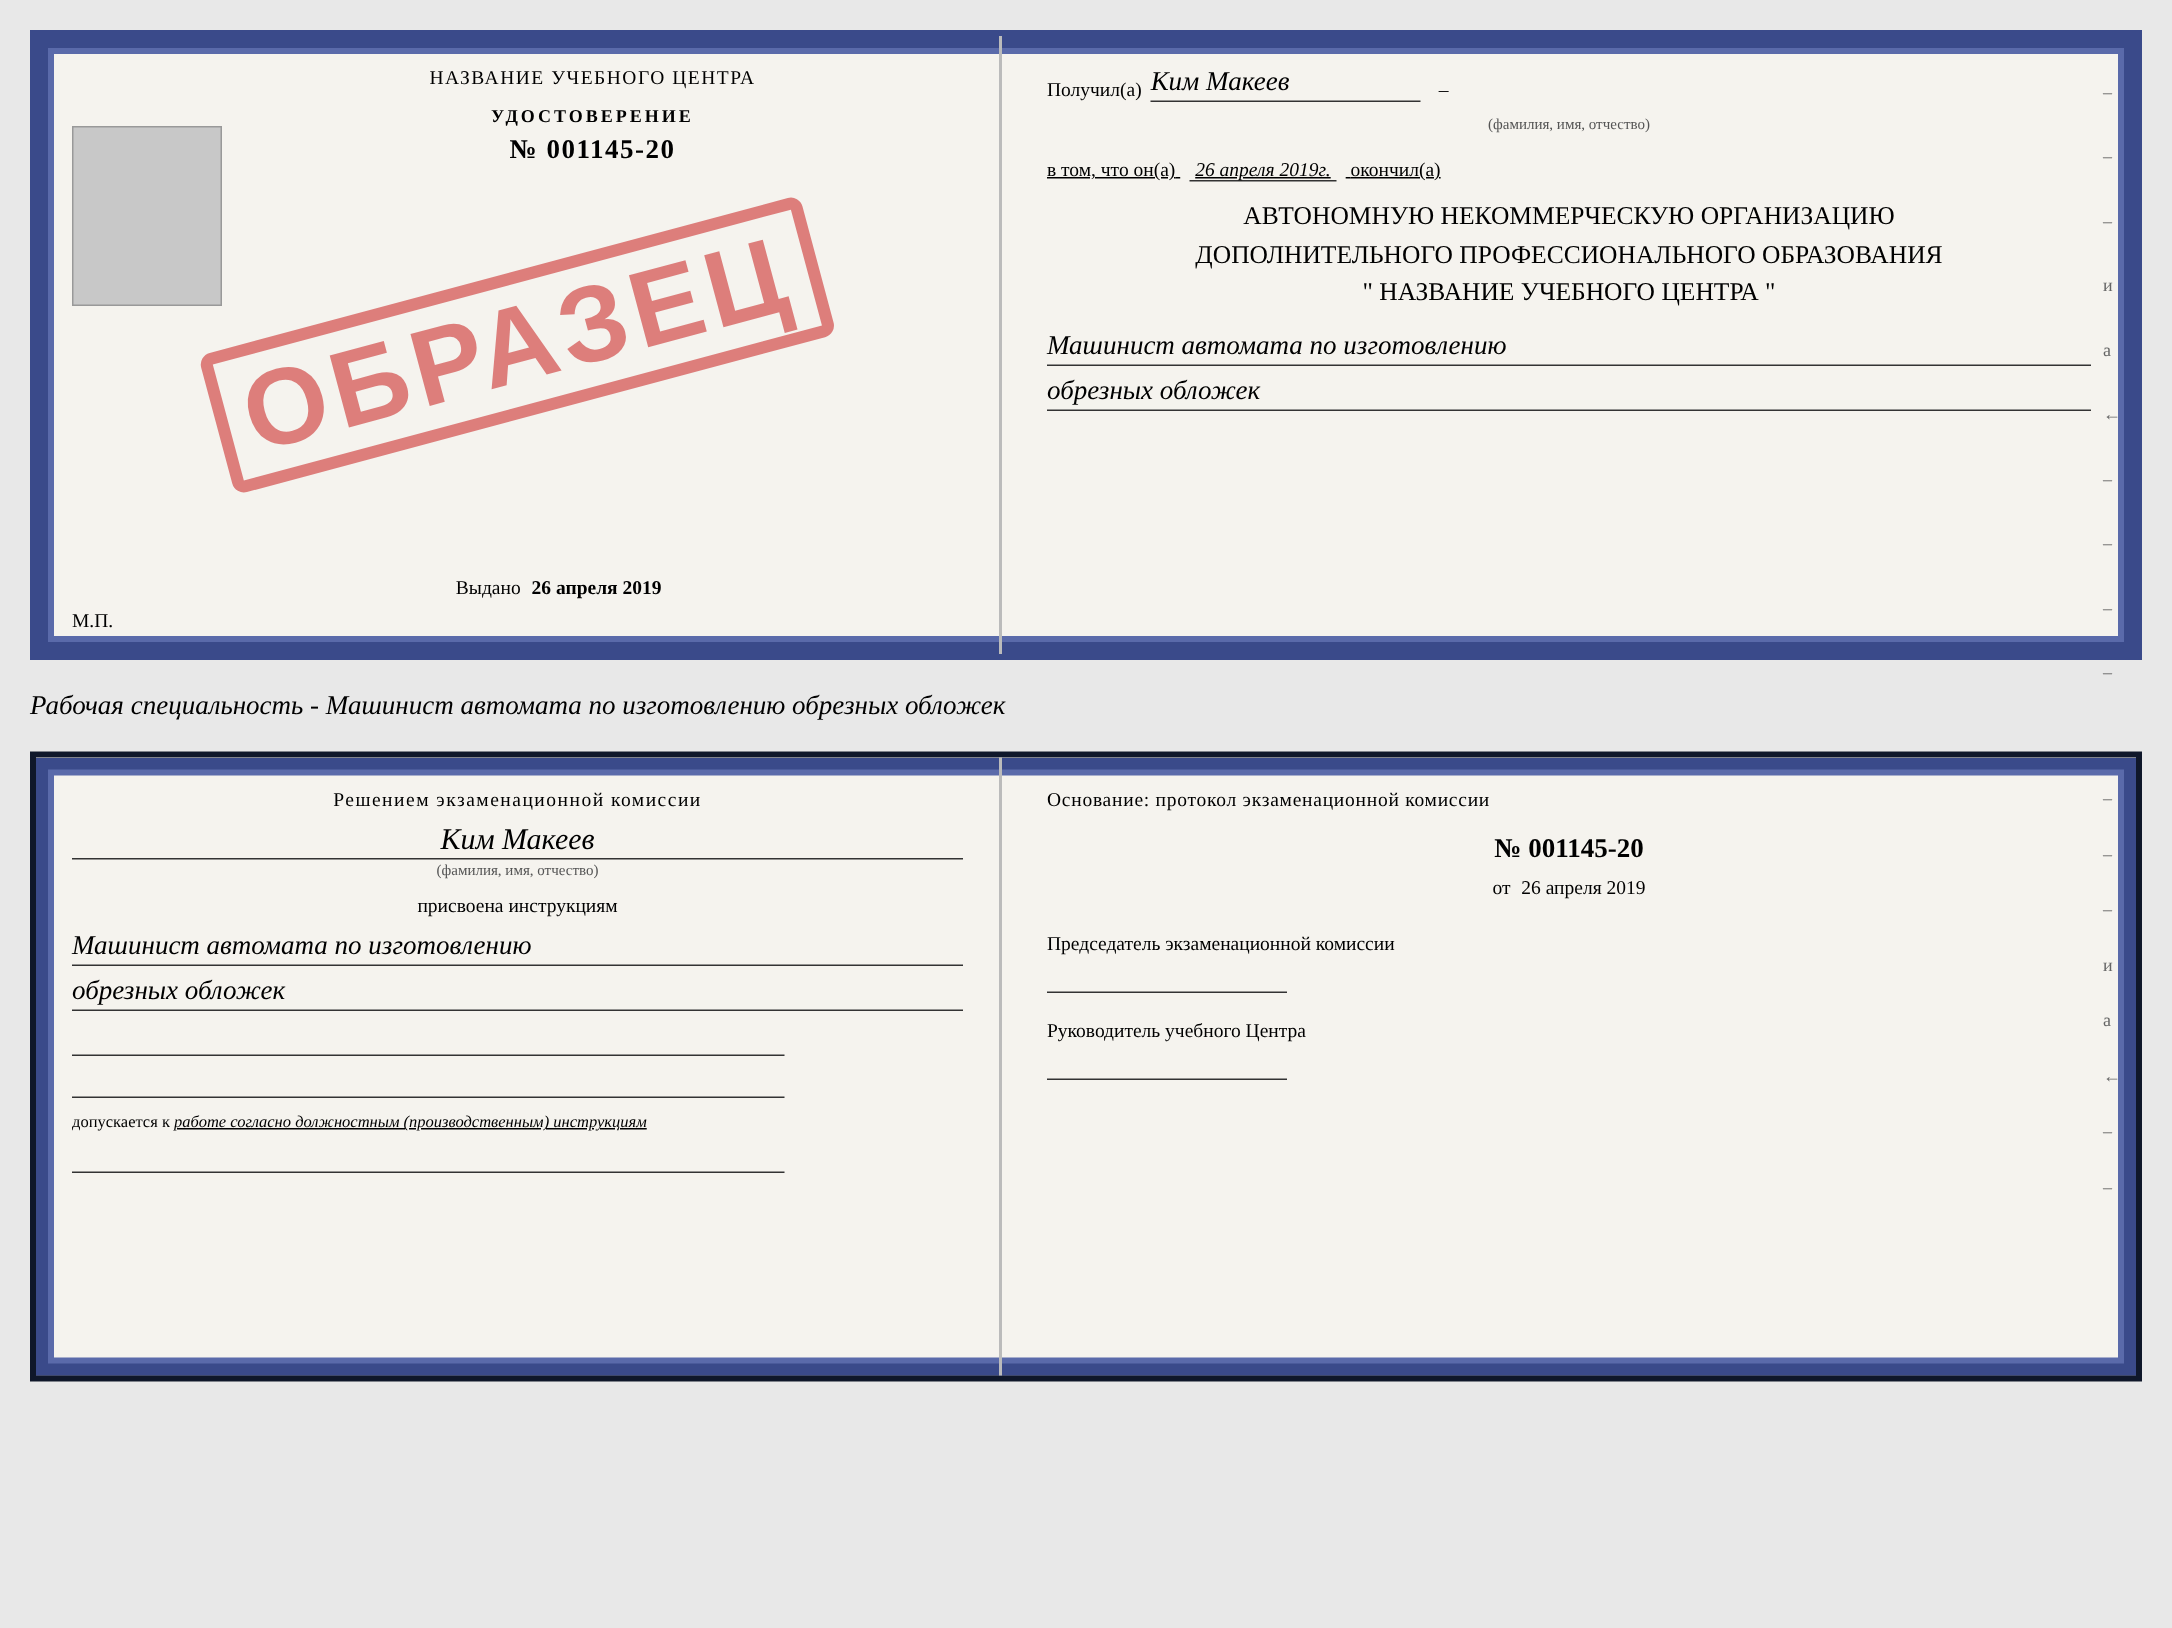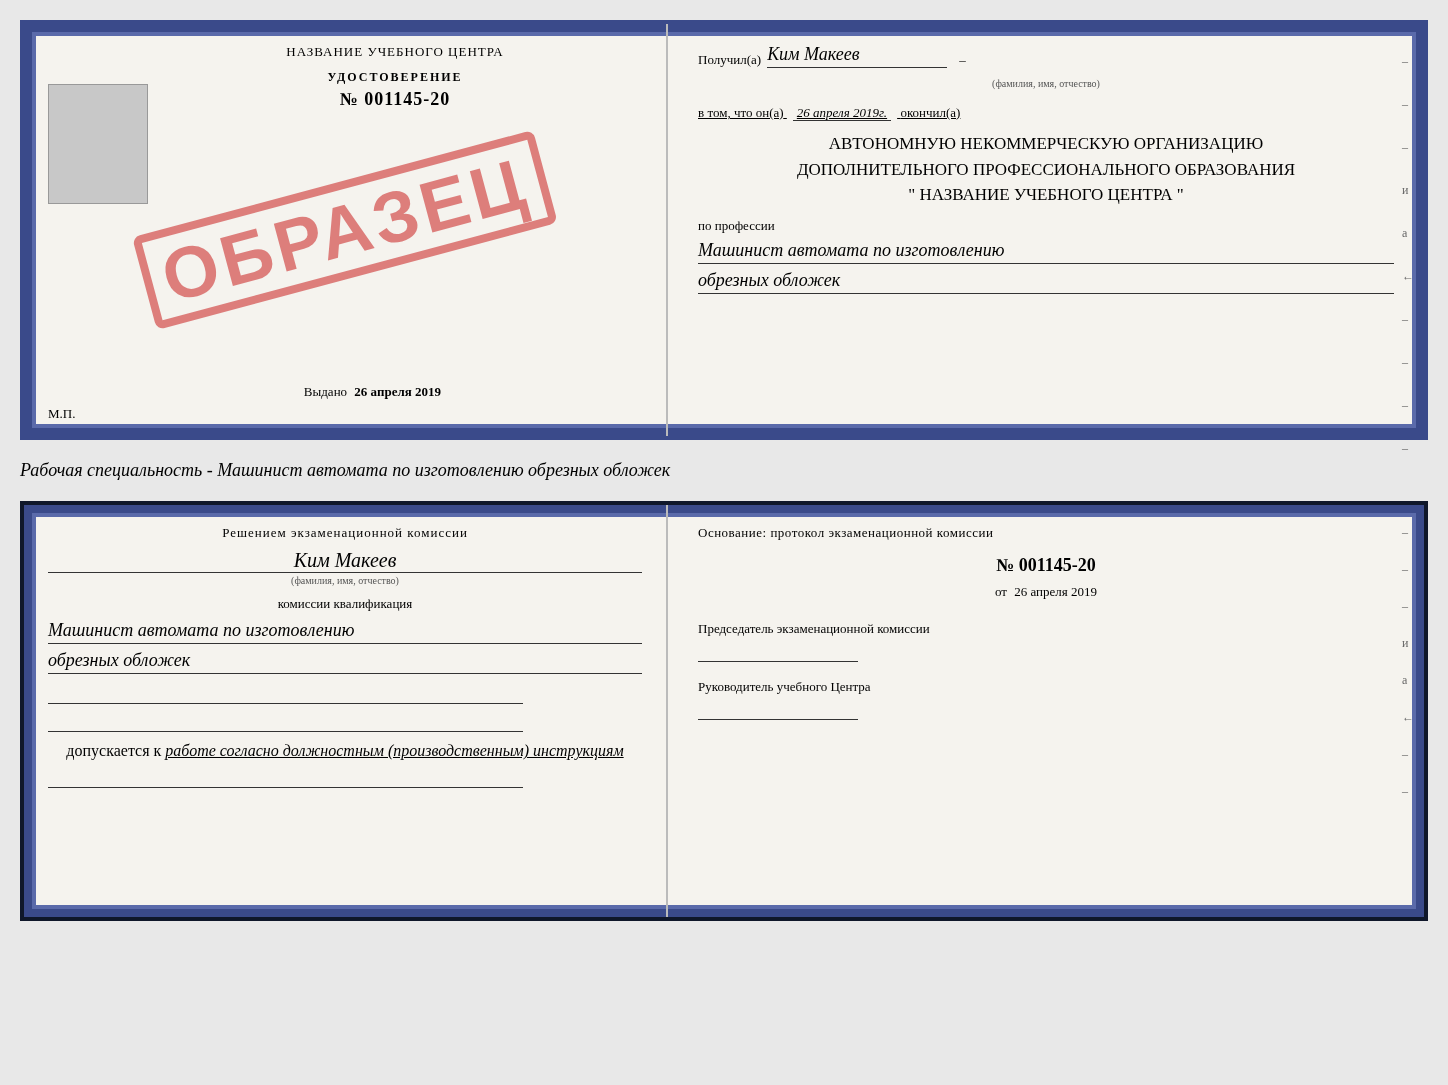--- a/index.html
+++ b/index.html
@@ -249,23 +249,22 @@
     }
 
     .blank-line {
       border-bottom: 1px solid #333;
       height: 20px;
       margin-bottom: 8px;
       width: 80%;
     }
 
     .allowed-text {
-      font-size: 16px;
+      font-size: 11px;
       margin-top: 10px;
-      text-align: center;
     }
 
     .allowed-text .underline-text {
       text-decoration: underline;
       font-style: italic;
     }
 
     
     .basis-label {
       font-size: 13px;
@@ -351,21 +350,20 @@
         <span style="font-style:italic; border-bottom: 1px solid #333; padding: 0 4px; margin: 0 6px;">26 апреля 2019г.</span>
         <span>окончил(а)</span>
       </div>
 
       <div class="org-block">
         <div>АВТОНОМНУЮ НЕКОММЕРЧЕСКУЮ ОРГАНИЗАЦИЮ</div>
         <div>ДОПОЛНИТЕЛЬНОГО ПРОФЕССИОНАЛЬНОГО ОБРАЗОВАНИЯ</div>
         <div>"  НАЗВАНИЕ УЧЕБНОГО ЦЕНТРА  "</div>
       </div>
 
-      <div class="profession-label">по профессии</div>
       <span class="profession-value">Машинист автомата по изготовлению</span>
       <span class="profession-value">обрезных обложек</span>
 
       <div class="right-lines">
         <span class="dash-line">–</span>
         <span class="dash-line">–</span>
         <span class="dash-line">–</span>
         <span class="dash-line">и</span>
         <span class="dash-line">а</span>
         <span class="dash-line">←</span>
@@ -382,21 +380,21 @@
   </div>
 
   <div class="document-bottom">
 
     <div class="doc-bottom-left">
       <div class="decision-label">Решением экзаменационной комиссии</div>
 
       <span class="person-name-cursive">Ким Макеев</span>
       <div class="sub-center">(фамилия, имя, отчество)</div>
 
-      <div class="assigned-label">комиссии квалификация</div>
+      <div class="assigned-label">присвоена инструкциям</div>
 
       <span class="qualification-cursive">Машинист автомата по изготовлению</span>
       <span class="qualification-cursive">обрезных обложек</span>
 
       <div class="blank-lines">
         <div class="blank-line"></div>
         <div class="blank-line"></div>
       </div>
 
       <div class="allowed-text">

